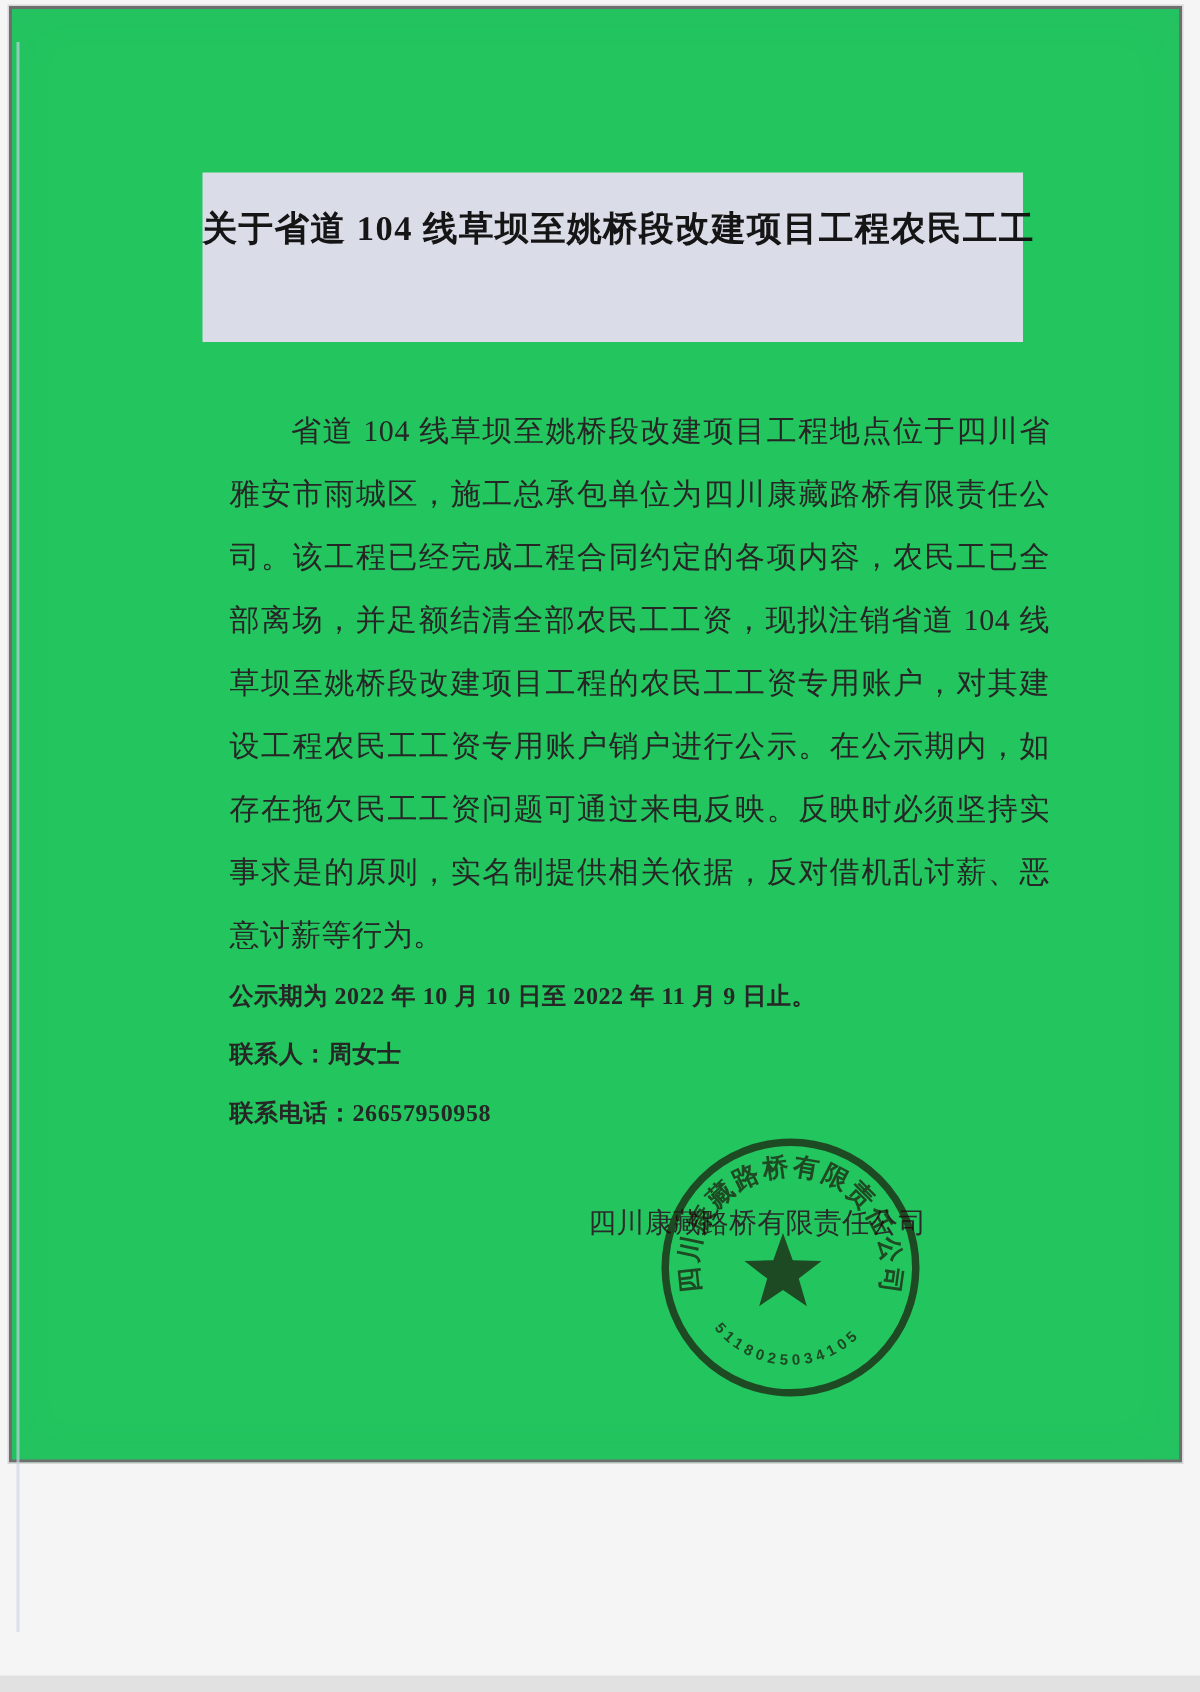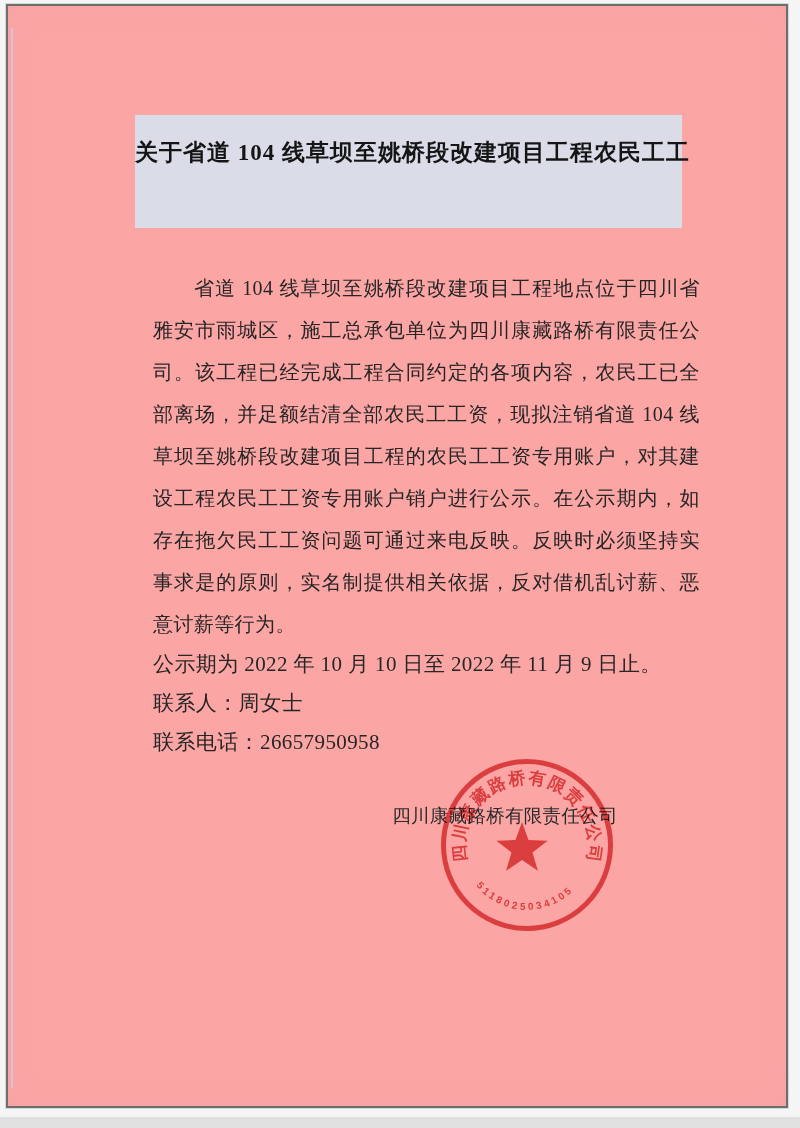--- a/index.html
+++ b/index.html
@@ -12,22 +12,22 @@
   }
   .bottom-strip {
     position: absolute;
     left: 0; top: 1117px;
     width: 800px; height: 11px;
     background: #e1e1e1;
   }
   .page {
     position: absolute;
     left: 6px; top: 4px;
-    width: 782px; height: 1104px;
-    background: #fca5a5;
+    width: 782px; height: 971px;
+    background: #22c55e;
     border: 2px solid #6e6e6e;
     outline: 1px solid #d8d8d8;
     box-shadow: inset 0 0 35px rgba(120,130,170,0.05);
   }
   .scan-line {
     position: absolute;
     left: 3px; top: 22px;
     width: 2px; height: 1060px;
     background: #ccd3e8;
     opacity: 0.65;
@@ -55,24 +55,25 @@
     color: #262626;
   }
   .body-paragraph {
     font-size: 20px;
     line-height: 42px;
     letter-spacing: 0.4px;
     text-align: justify;
     text-indent: 2.05em;
   }
   .body-line {
-    font-size: 21px;
+    font-size: 16px;
     line-height: 39px;
     letter-spacing: 0.4px;
     white-space: nowrap;
+    font-weight: bold;
   }
   .signature-block {
     position: absolute;
     left: 381px; top: 796px;
     width: 232px;
     text-align: center;
     color: #2a2a2a;
   }
   .signature-company {
     font-size: 18.5px;

